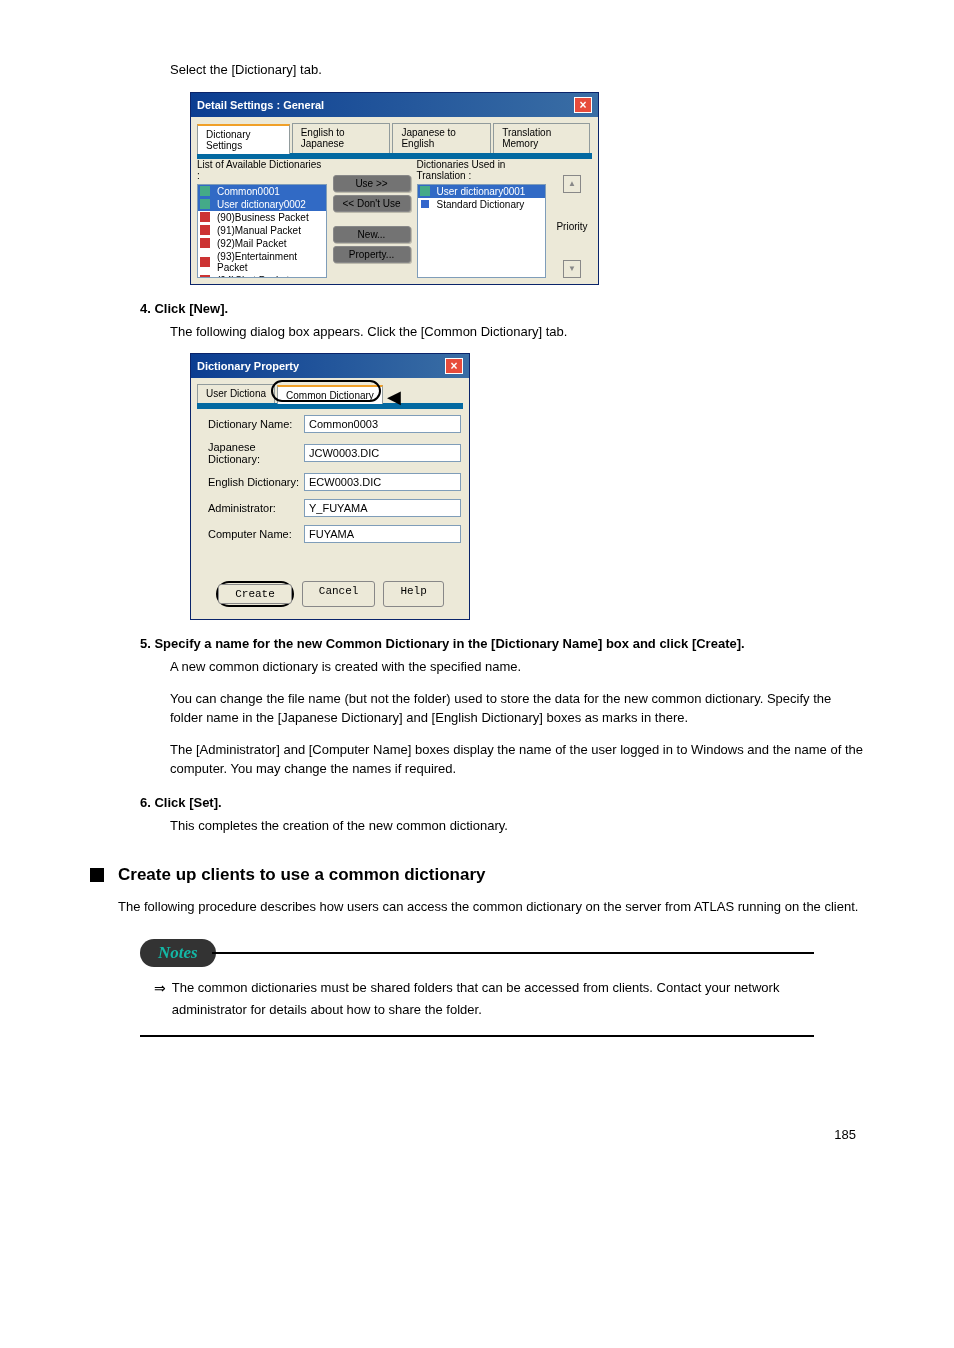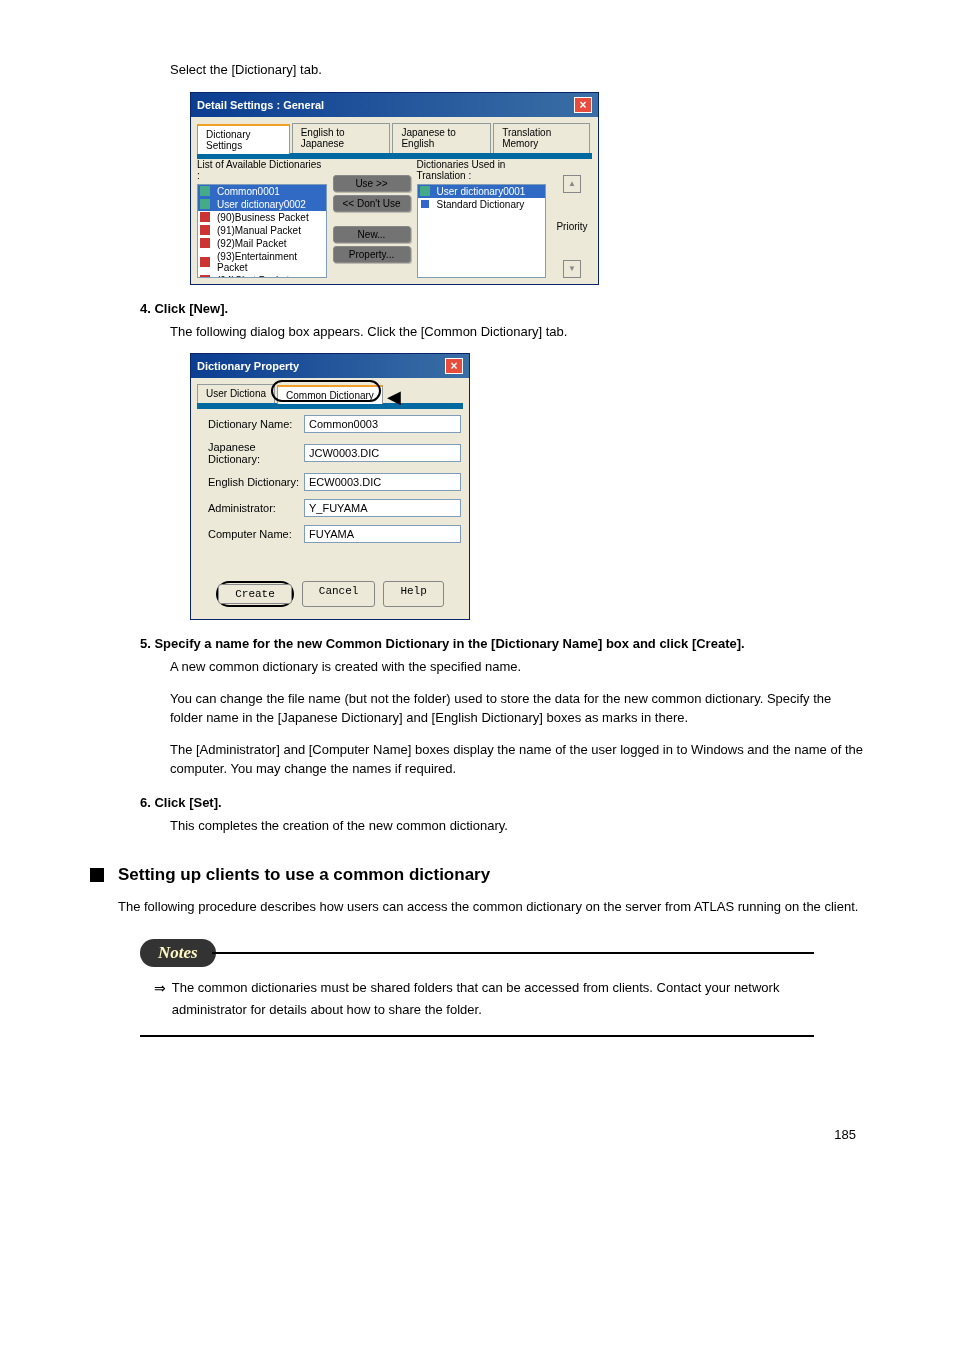--- a/index.html
+++ b/index.html
@@ -228,21 +228,21 @@
     }
     .notes-box {
       margin: 22px 50px 0 50px;
     }
     .notes-header {
       display: flex;
       align-items: center;
     }
     .notes-badge {
       background: #333;
-      color: #fef9c3;
+      color: #14b8a6;
       border-radius: 14px;
       padding: 4px 18px;
       font-size: 17px;
       font-weight: bold;
       font-style: italic;
       font-family: Georgia, serif;
     }
     .notes-line-top {
       flex: 1;
       border-top: 2px solid #000;
@@ -401,21 +401,21 @@
 <div class="numbered-item">5. Specify a name for the new Common Dictionary in the [Dictionary Name] box and click [Create].</div>
 <div class="indent-text">A new common dictionary is created with the specified name.</div>
 <div class="indent-text">You can change the file name (but not the folder) used to store the data for the new common dictionary. Specify the folder name in the [Japanese Dictionary] and [English Dictionary] boxes as marks in there.</div>
 <div class="indent-text">The [Administrator] and [Computer Name] boxes display the name of the user logged in to Windows and the name of the computer. You may change the names if required.</div>
 
 <div class="numbered-item">6. Click [Set].</div>
 <div class="indent-text">This completes the creation of the new common dictionary.</div>
 
 <div class="section-marker">
   <div class="marker-sq"></div>
-  <div class="section-title">Setting up clients to use a common dictionary</div>
+  <div class="section-title">Create up clients to use a common dictionary</div>
 </div>
 <div class="body-text" style="margin-left:28px;">The following procedure describes how users can access the common dictionary on the server from ATLAS running on the client.</div>
 
 <div class="notes-box">
   <div class="notes-header">
     <div class="notes-badge">Notes</div>
     <div class="notes-line-top"></div>
   </div>
   <div class="notes-body">
     <div class="notes-row">

